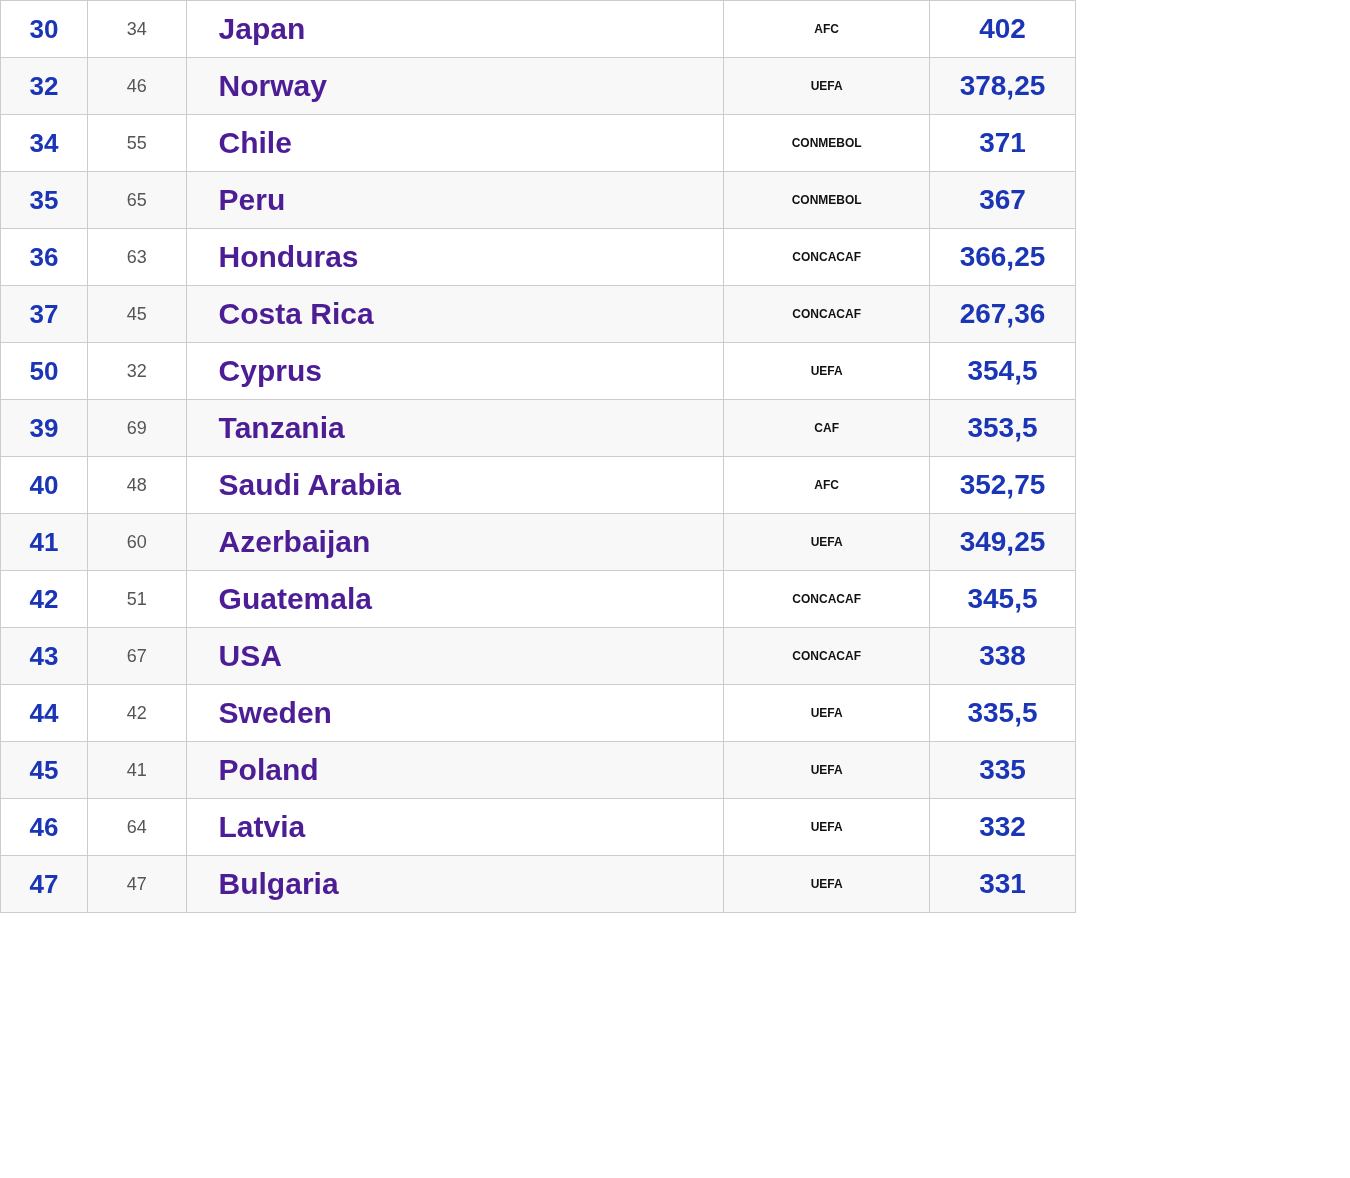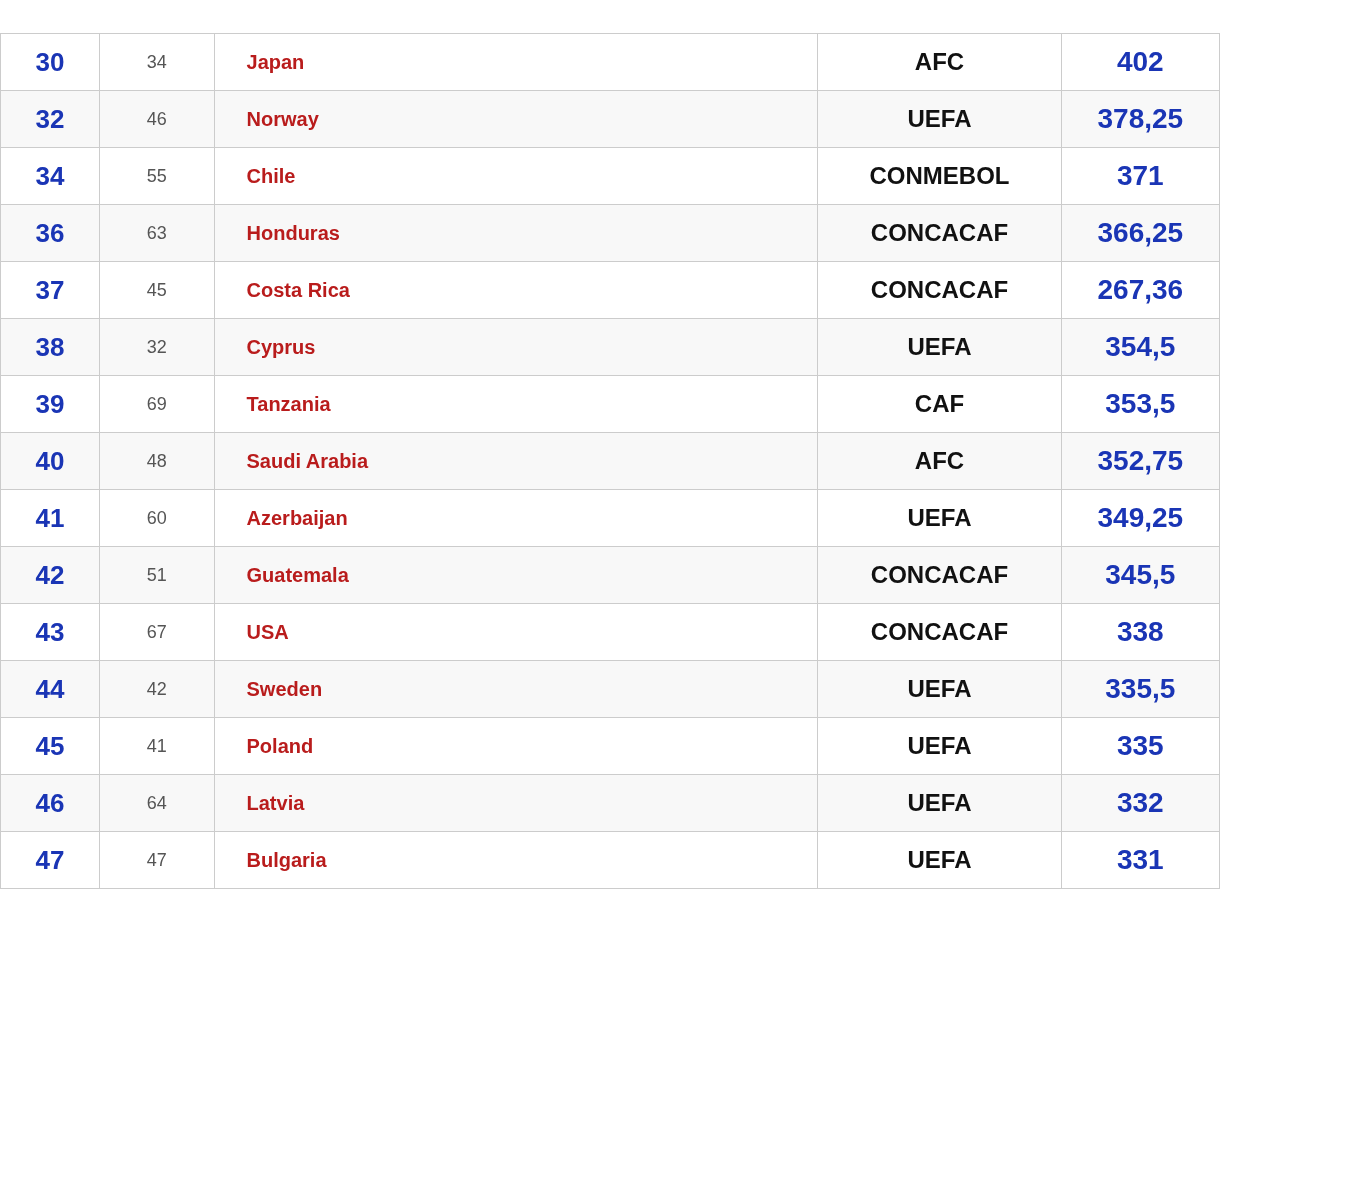--- a/index.html
+++ b/index.html
@@ -8,23 +8,22 @@
       padding: 0;
     }
 
     body {
       background: #ffffff;
       font-family: Arial, sans-serif;
       width: 1350px;
     }
 
     .table-container {
-      width: 1220px;
+      width: 1076px;
       border-collapse: collapse;
-      margin-top: 33px;
     }
 
     table {
       width: 100%;
       border-collapse: collapse;
     }
 
     td {
       border: 1px solid #cccccc;
       padding: 0;
@@ -43,29 +42,29 @@
     .col-prev {
       width: 130px;
       text-align: center;
       font-size: 18px;
       color: #555555;
     }
 
     .col-country {
       width: 680px;
       padding-left: 32px;
-      font-size: 20px;
-      font-weight: bold;
-      color: #b91c1c;
+      font-size: 30px;
+      font-weight: bold;
+      color: #4c1d95;
     }
 
     .col-conf {
       width: 260px;
       text-align: center;
-      font-size: 24px;
+      font-size: 12px;
       font-weight: bold;
       color: #111111;
     }
 
     .col-points {
       width: 170px;
       text-align: center;
       font-size: 28px;
       font-weight: bold;
       color: #1a35b5;
@@ -99,35 +98,42 @@
       <td class="col-points">378,25</td>
     </tr>
         <tr>
       <td class="col-rank">34</td>
       <td class="col-prev">55</td>
       <td class="col-country">Chile</td>
       <td class="col-conf">CONMEBOL</td>
       <td class="col-points">371</td>
     </tr>
         <tr>
+      <td class="col-rank">35</td>
+      <td class="col-prev">65</td>
+      <td class="col-country">Peru</td>
+      <td class="col-conf">CONMEBOL</td>
+      <td class="col-points">367</td>
+    </tr>
+        <tr>
       <td class="col-rank">36</td>
       <td class="col-prev">63</td>
       <td class="col-country">Honduras</td>
       <td class="col-conf">CONCACAF</td>
       <td class="col-points">366,25</td>
     </tr>
         <tr>
       <td class="col-rank">37</td>
       <td class="col-prev">45</td>
       <td class="col-country">Costa Rica</td>
       <td class="col-conf">CONCACAF</td>
       <td class="col-points">267,36</td>
     </tr>
         <tr>
-      <td class="col-rank">38</td>
+      <td class="col-rank">50</td>
       <td class="col-prev">32</td>
       <td class="col-country">Cyprus</td>
       <td class="col-conf">UEFA</td>
       <td class="col-points">354,5</td>
     </tr>
         <tr>
       <td class="col-rank">39</td>
       <td class="col-prev">69</td>
       <td class="col-country">Tanzania</td>
       <td class="col-conf">CAF</td>

